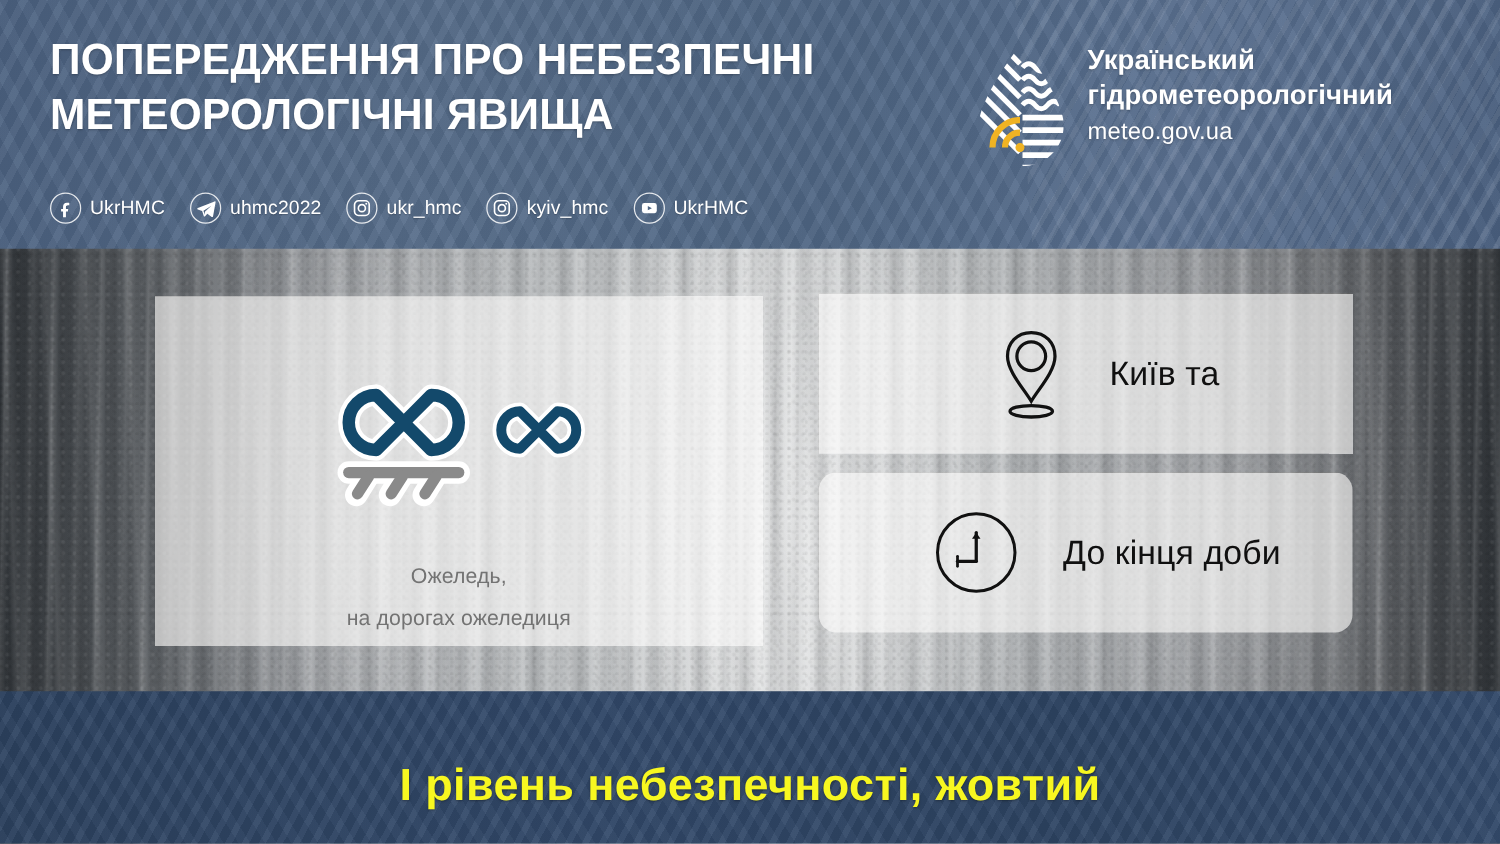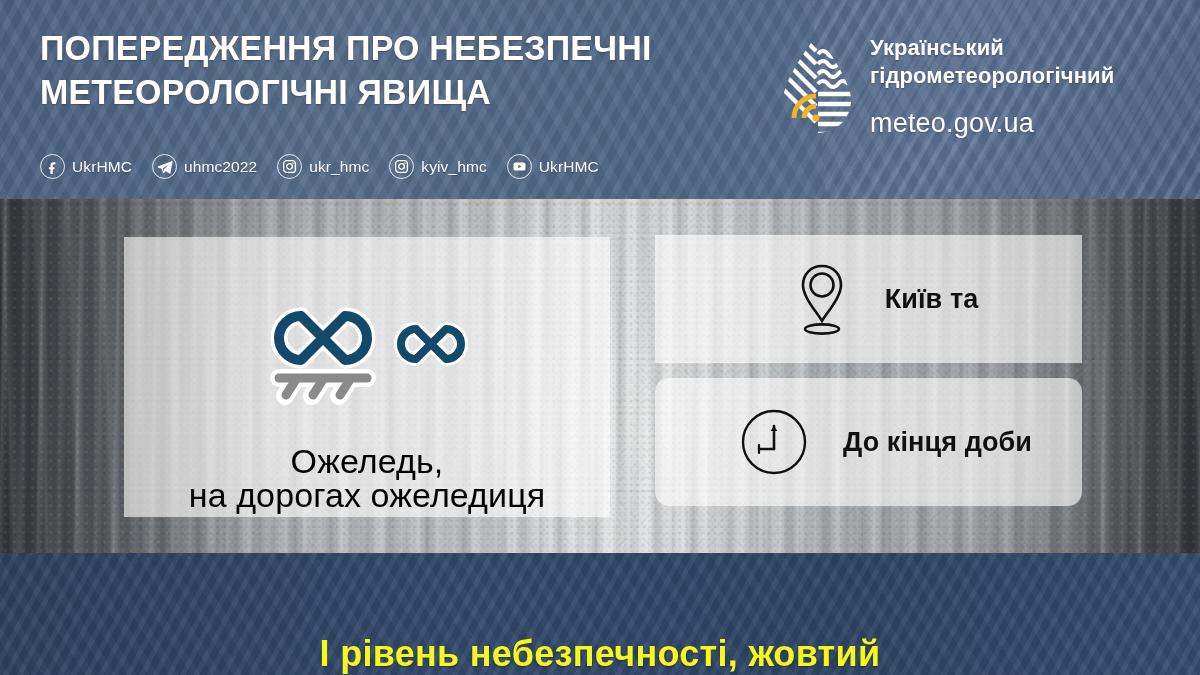--- a/index.html
+++ b/index.html
@@ -123,22 +123,22 @@
     position:absolute; left:782px; top:34px;
     display:flex; align-items:flex-start; gap:18px; z-index:3;
   }
   .brand-mark { width:70px; height:100px; flex:0 0 auto; }
   .brand-text {
     color:#ffffff; font-weight:bold; font-size:22px; line-height:27.5px;
     letter-spacing:0.1px; text-shadow:0 1px 2px rgba(0,0,0,0.22);
   }
   .brand-text .ln { display:block; white-space:nowrap; }
   .brand-url {
-    display:block; font-weight:normal; font-size:27px; line-height:30px;
-    letter-spacing:0.2px; margin-top:19px;
+    display:block; font-weight:normal; font-size:19px; line-height:30px;
+    letter-spacing:0.2px; margin-top:2px;
   }
 
   
   .panel {
     position:absolute;
     background:rgba(255,255,255,0.62);
     backdrop-filter:saturate(0.2);
     display:flex;
     align-items:center;
     justify-content:center;
@@ -147,43 +147,43 @@
     left:124px; top:237px; width:486px; height:280px;
     flex-direction:column;
   }
   .panel-region { left:655px; top:235px; width:427px; height:128px; }
   .panel-time   { left:655px; top:378px; width:427px; height:128px;border-radius:14px; }
 
   .ice-icon { width:260px; height:112px; margin-top:54px; }
   .hazard-text {
     margin-top:36px;
     text-align:center;
-    color:#000000;
-    font-size:34px;
+    color:#737373;
+    font-size:17px;
     line-height:34px;
     letter-spacing:0.1px;
   }
   .hazard-text .ln { display:block; white-space:nowrap; }
 
   .panel-inner { display:flex; align-items:center; gap:34px; padding-left:34px; }
   .meta-icon { flex:0 0 auto; }
   .meta-text {
     color:#101010; font-size:27px; line-height:37px;
     text-align:center; letter-spacing:0.1px;
   }
-  .meta-text .ln { display:block; white-space:nowrap;font-weight:bold; }
+  .meta-text .ln { display:block; white-space:nowrap; }
 
   
   .footer {
     position:absolute; left:0; top:553px; width:1200px; height:122px;
     background:
       repeating-linear-gradient(118deg, rgba(255,255,255,0.04) 0 5px, rgba(0,0,0,0.05) 5px 12px),
       repeating-linear-gradient(58deg, rgba(255,255,255,0.028) 0 8px, rgba(0,0,0,0.03) 8px 18px),
       linear-gradient(95deg, #2c4260 0%, #32496a 40%, #2d4463 70%, #354c6d 100%);
-    display:flex; align-items:flex-end; justify-content:center;
+    display:flex; align-items:center; justify-content:center;
     overflow:hidden;
   }
   .footer-text {
     margin-top:27px;
     color:#f7f720;
     font-weight:bold;
     font-size:36px;
     letter-spacing:0.3px;
     white-space:nowrap;
     text-shadow:0 1px 2px rgba(0,0,0,0.35);

